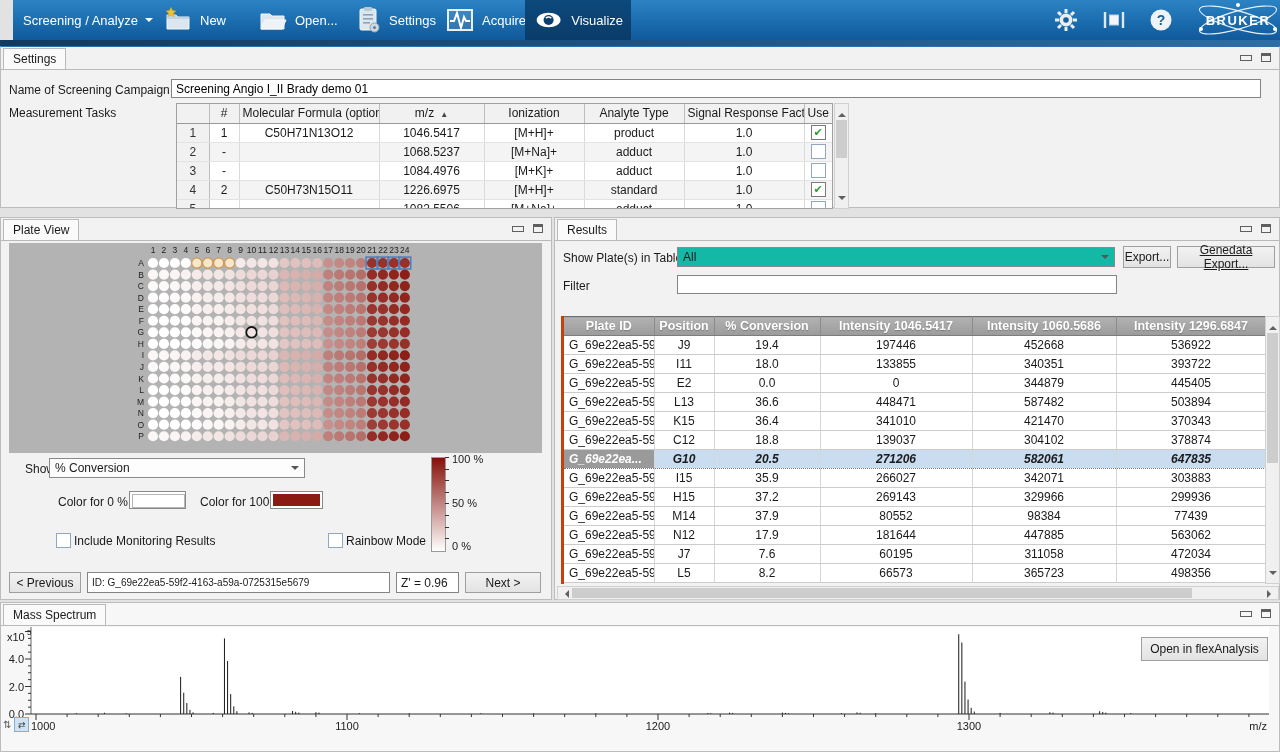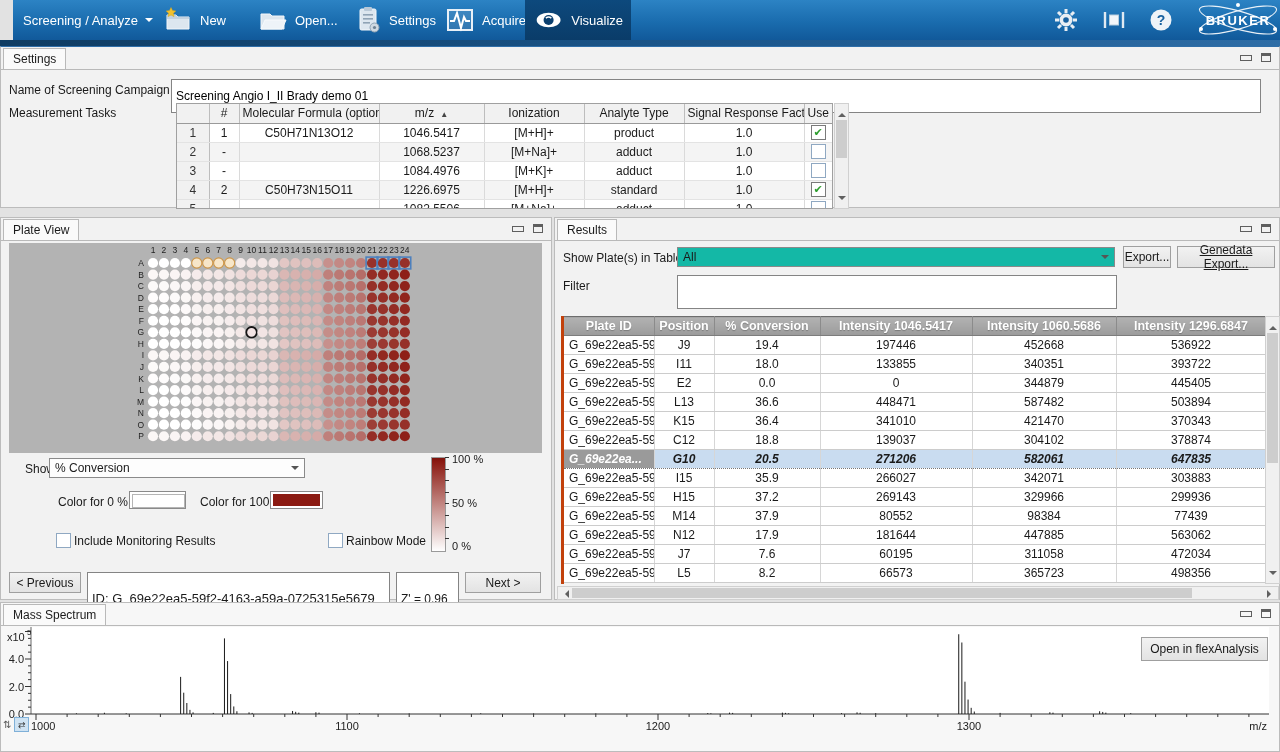--- a/index.html
+++ b/index.html
@@ -19,21 +19,21 @@
 
   
   .panel{position:absolute;background:#f2f2f2;border:1px solid #bcbcbc;box-sizing:border-box;}
   .tabbar{position:absolute;left:0;top:0;right:0;height:22px;border-bottom:1px solid #b9b9b9;}
   .tab{position:absolute;left:2px;top:1px;height:21px;line-height:20px;background:#fafafa;border:1px solid #b9b9b9;border-bottom:none;padding:0 9px;font-size:12px;box-sizing:border-box;}
   .chrome{position:absolute;right:8px;top:6px;display:flex;align-items:center;gap:9px;}
   .chr-min{width:10px;height:4px;border:1px solid #5f5f5f;display:inline-block;}
   .chr-max{width:10px;height:9px;border:1px solid #5f5f5f;border-top-width:3px;display:inline-block;box-sizing:border-box;}
 
   .lbl{position:absolute;font-size:12px;white-space:nowrap;}
-  .field{position:absolute;background:#fff;border:1px solid #848484;box-sizing:border-box;font-size:12px;padding:16px 4px;line-height:18px;white-space:nowrap;overflow:hidden;}
+  .field{position:absolute;background:#fff;border:1px solid #848484;box-sizing:border-box;font-size:12px;padding:0 4px;line-height:18px;white-space:nowrap;overflow:hidden;}
   input.field{font-family:"Liberation Sans",sans-serif;}
   .btn{position:absolute;background:linear-gradient(180deg,#f2f2f2,#e3e3e3);border:1px solid #9f9f9f;text-align:center;font-size:12px;box-sizing:border-box;display:flex;align-items:center;justify-content:center;}
   .combo{position:absolute;background:#fdfdfd;border:1px solid #8a8a8a;box-sizing:border-box;font-size:12px;padding:0 18px 0 5px;display:flex;align-items:center;white-space:nowrap;overflow:hidden;}
   .dd-caret{position:absolute;right:5px;top:50%;margin-top:-2px;width:0;height:0;border:4px solid transparent;border-top-color:#555;}
 
   
   table{border-collapse:collapse;table-layout:fixed;background:#fff;}
   th,td{height:19px;padding:0 3px;font-size:12px;font-weight:normal;white-space:nowrap;overflow:hidden;text-align:center;box-sizing:border-box;}
   #tasks-table th{background:#f1f1f1;border-right:1px solid #bdbdbd;border-bottom:1px solid #9a9a9a;}
   #tasks-table td{border-right:1px solid #dadada;border-bottom:1px solid #e3e3e3;}
@@ -745,21 +745,21 @@
     <div class="cb" style="position:absolute;left:327px;top:315px;margin:0;"></div>
     <div class="lbl" style="left:345px;top:316px;">Rainbow Mode</div>
 
     <div id="scalebar"></div>
     <div id="scaleticks"></div>
     <div class="scale-lbl" style="top:235px;">100 %</div>
     <div class="scale-lbl" style="top:279px;">50 %</div>
     <div class="scale-lbl" style="top:322px;">0 %</div>
 
     <div class="btn" style="left:8px;top:354px;width:72px;height:21px;">&lt; Previous</div>
-    <div class="field" style="left:86px;top:354px;width:303px;height:21px;line-height:20px;font-size:13px;">ID: G_69e22ea5-59f2-4163-a59a-0725315e5679</div>
+    <div class="field" style="left:86px;top:354px;width:303px;height:21px;line-height:20px;font-size:10px;">ID: G_69e22ea5-59f2-4163-a59a-0725315e5679</div>
     <div class="field" style="left:395px;top:354px;width:63px;height:21px;line-height:20px;">Z' = 0.96</div>
     <div class="btn" style="left:464px;top:354px;width:76px;height:21px;">Next &gt;</div>
   </div>
 
   <div class="panel" style="left:554px;top:217px;width:726px;height:383px;">
     <div class="tabbar">
       <div class="tab">Results</div>
     </div>
     <div class="chrome">
       <span class="chr-min"></span>

